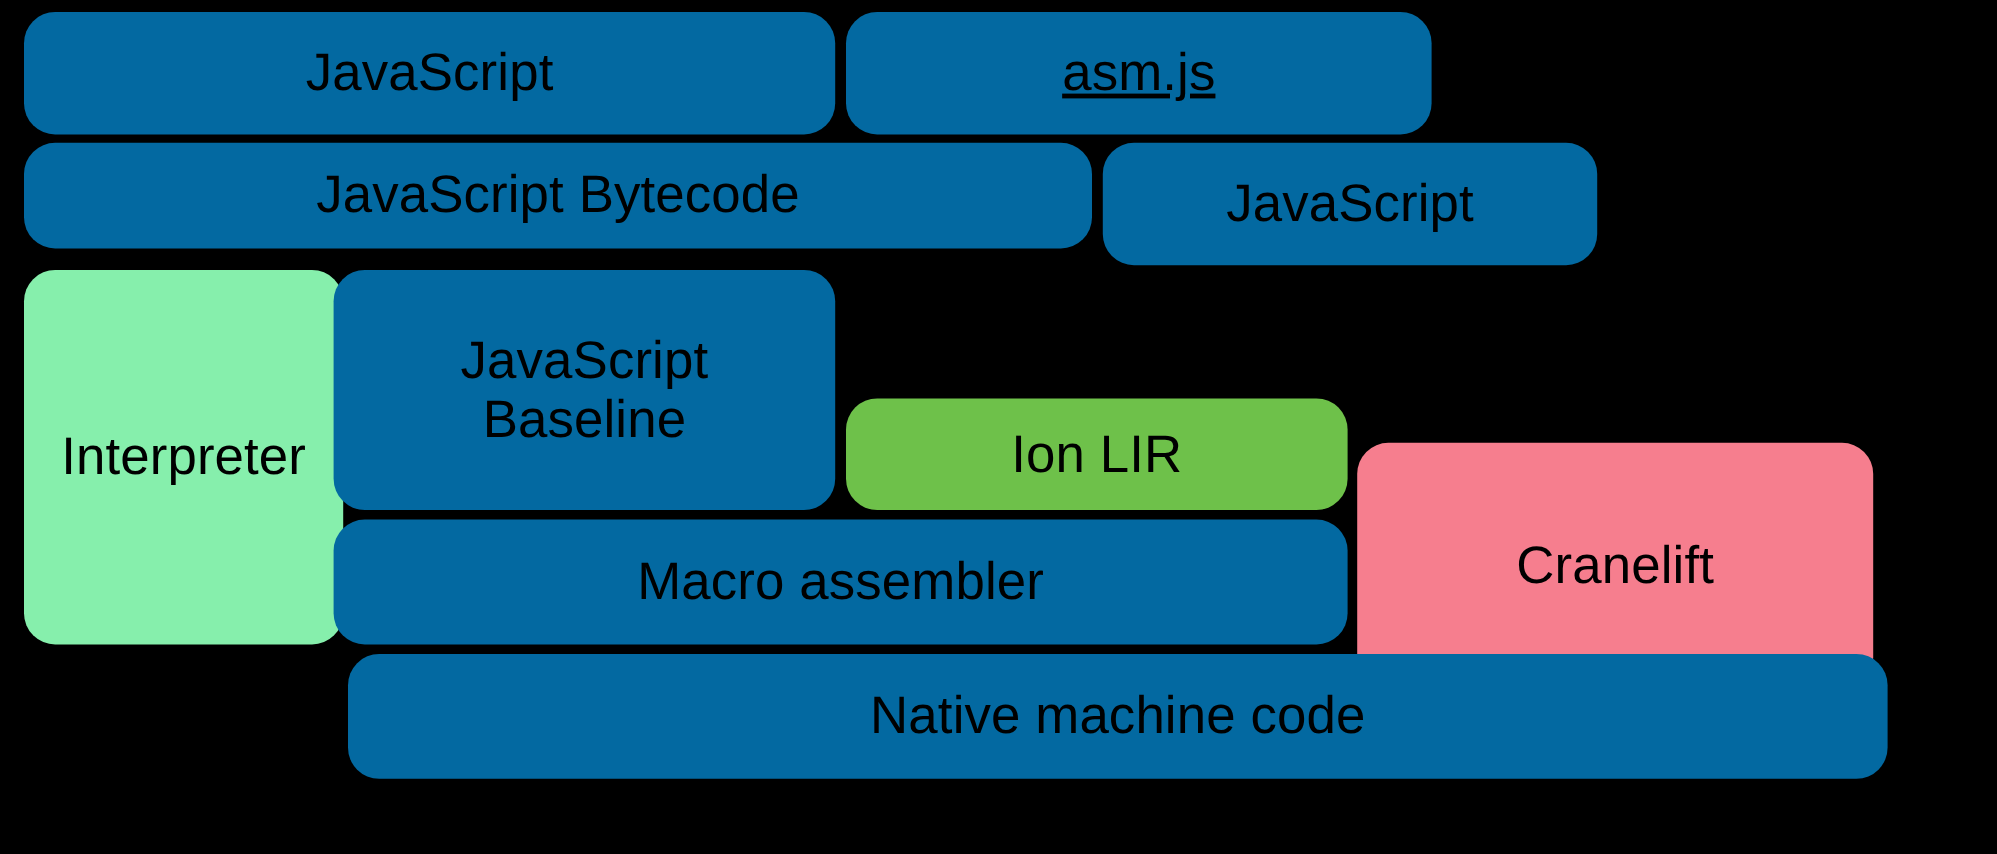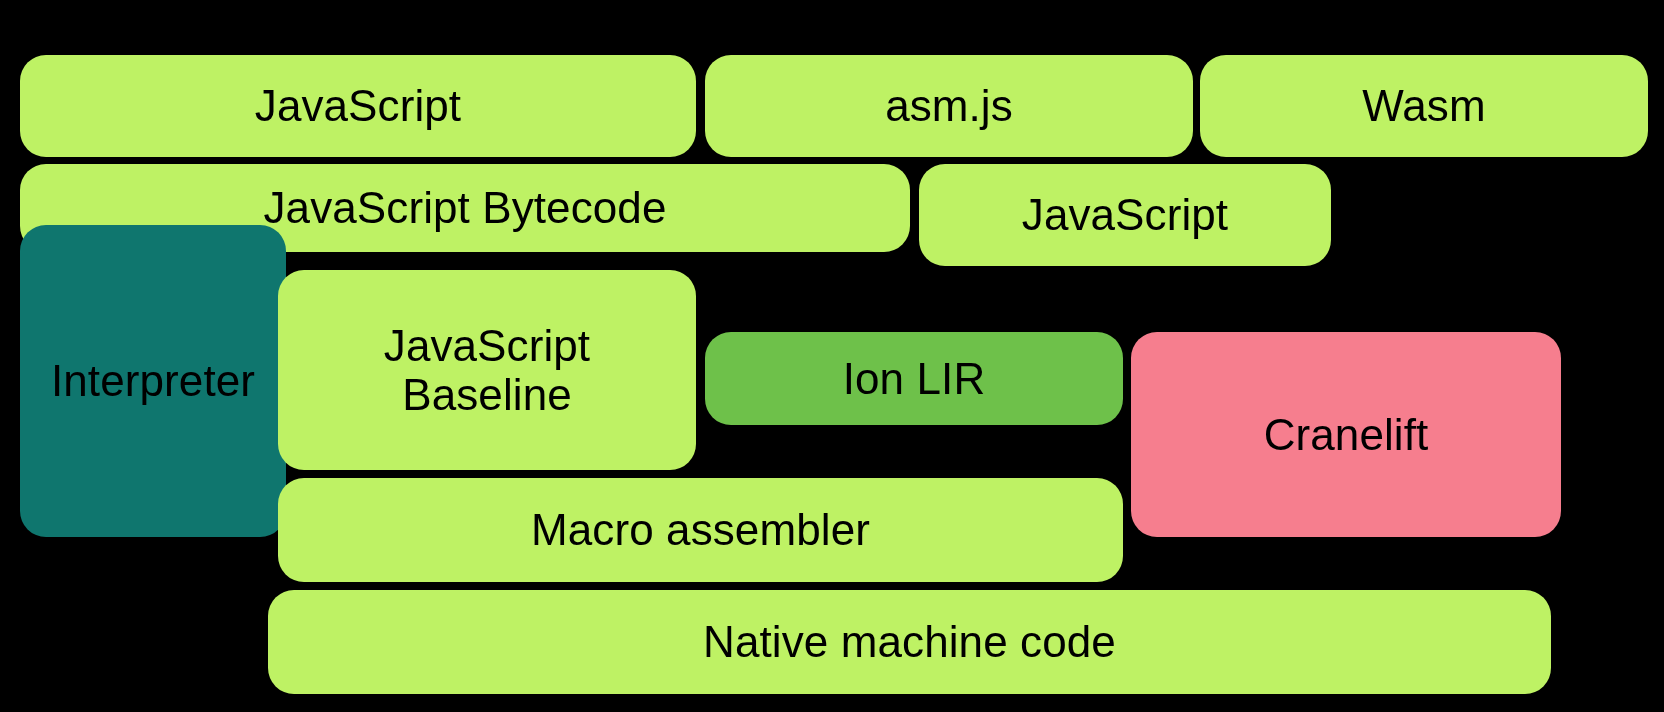--- a/index.html
+++ b/index.html
@@ -28,55 +28,54 @@
     align-items: center;
     justify-content: center;
     text-align: center;
     line-height: 1.12;
     font-size: 44px;
     font-weight: 400;
     letter-spacing: 0.1px;
     white-space: pre-line;
     user-select: none;
   }
-  .node.gray   { background: #0f766e; }
+  .node.gray   { background: #86efac; }
   .node.green  { background: #6ec14a; }
-  .node.red    { background: #f67e8e; }
-  .node.white  { background: #bef264; margin-top: 45px; }
+  .node.red    { background: #f67e8e; margin-top: 37px; }
+  .node.white  { background: #0369a1; }
 
   
   .n-javascript      { left: 20px;   top: 10px;  width: 676px; height: 102px; }
-  .n-asmjs           { left: 705px;  top: 10px;  width: 488px; height: 102px; }
+  .n-asmjs           { left: 705px;  top: 10px;  width: 488px; height: 102px; text-decoration: underline; }
   .n-wasm            { left: 1200px; top: 10px;  width: 448px; height: 102px; }
 
   
   .n-js-bytecode     { left: 20px;   top: 119px; width: 890px; height: 88px; }
   .n-baldrmonkey     { left: 919px;  top: 119px; width: 412px; height: 102px; }
 
   
   .n-interpreter     { left: 20px;   top: 225px; width: 266px; height: 312px; font-size: 44px; }
   .n-js-baseline     { left: 278px;  top: 225px; width: 418px; height: 200px; }
   .n-ion-mir         { left: 705px;  top: 225px; width: 418px; height: 100px; }
   .n-ion-lir         { left: 705px;  top: 332px; width: 418px; height: 93px;  }
   .n-cranelift       { left: 1131px; top: 332px; width: 430px; height: 205px; }
   .n-macro-assembler { left: 278px;  top: 433px; width: 845px; height: 104px; text-align: center; }
 
   
-  .n-native-code     { left: 268px;  top: 545px; width: 1283px; height: 104px; }
+  .n-native-code     { left: 290px;  top: 545px; width: 1283px; height: 104px; }
 </style>
 </head>
 <body>
 
 <div id="stage">
 
   <div class="node white n-javascript">JavaScript</div>
 
   <div class="node white n-asmjs">asm.js</div>
 
-  <div class="node white n-wasm">Wasm</div>
 
   <div class="node white n-js-bytecode">JavaScript Bytecode</div>
 
   <div class="node white n-baldrmonkey">JavaScript</div>
 
   <div class="node gray n-interpreter">Interpreter</div>
 
   <div class="node white n-js-baseline">JavaScript
 Baseline</div>
 

